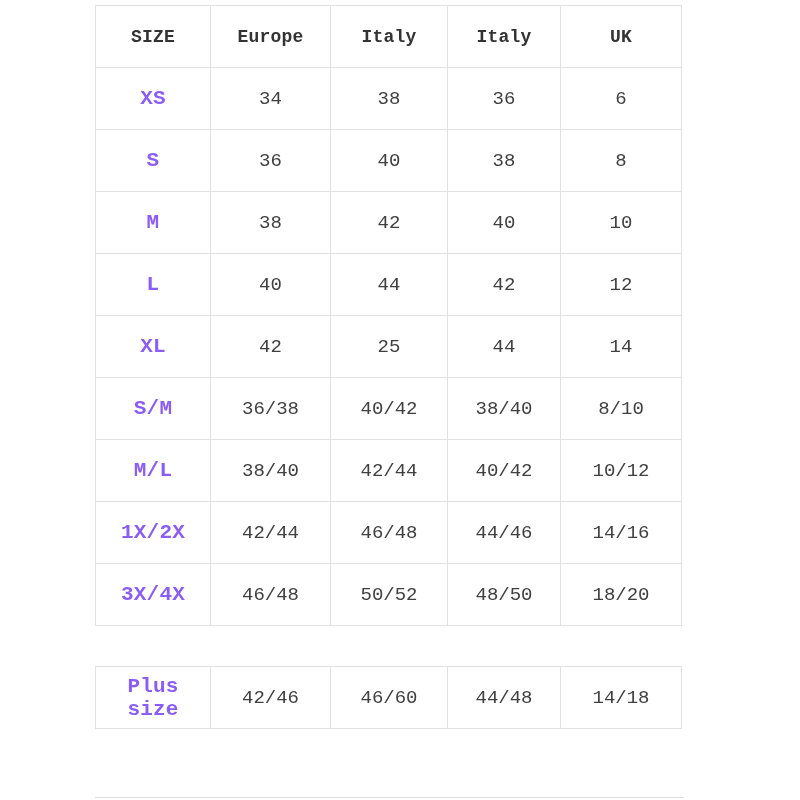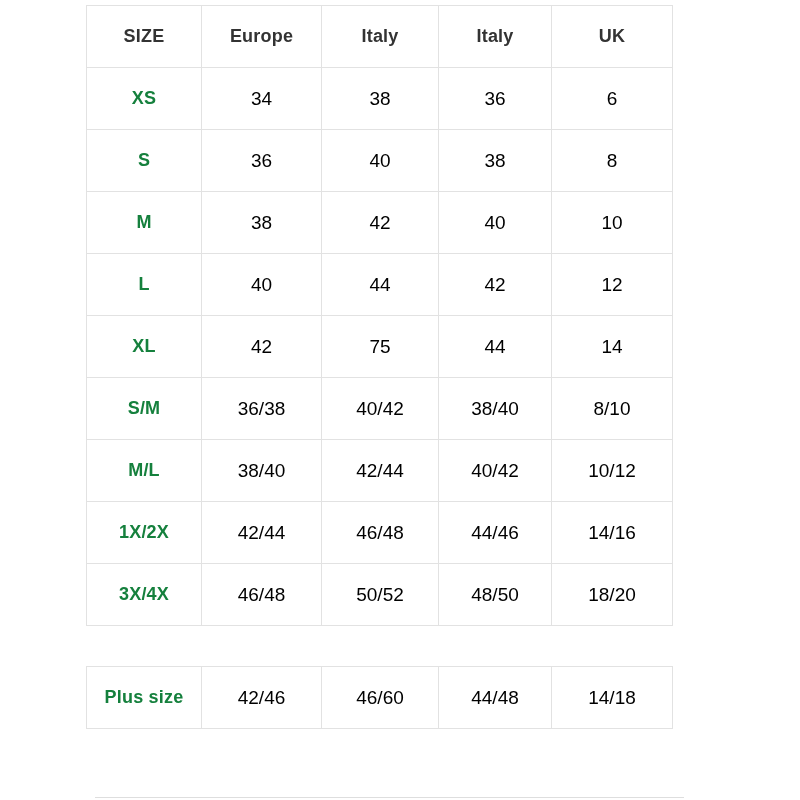--- a/index.html
+++ b/index.html
@@ -10,21 +10,22 @@
   .page {
     position: relative;
     width: 800px;
     height: 800px;
     background: #ffffff;
     font-family: "Liberation Sans", sans-serif;
     overflow: hidden;
   }
   .table-wrap {
     position: absolute;
-    left: 86px;
+    left: 95px;
+    font-family: Liberation Mono, monospace;
   }
   .t1 { top: 5px; }
   .t2 { top: 666px; }
   table.size-table {
     border-collapse: collapse;
     table-layout: fixed;
   }
   table.size-table td,
   table.size-table th {
     border: 1px solid #e2e2e2;
@@ -39,29 +40,29 @@
   .col-italy  { width: 117px; }
   .col-france { width: 113px; }
   .col-uk     { width: 121px; }
   th.hdr {
     font-size: 18px;
     font-weight: 700;
     color: #333333;
     letter-spacing: 0.2px;
   }
   td.lbl {
-    font-size: 18px;
+    font-size: 21px;
     font-weight: 700;
-    color: #15803d;
+    color: #8b5cf6;
     letter-spacing: 0.2px;
   }
   td.val {
     font-size: 19px;
     font-weight: 400;
-    color: #000000;
+    color: #404040;
   }
   .shadow-line {
     position: absolute;
     left: 95px;
     top: 797px;
     width: 589px;
     height: 1px;
     background: #dedede;
   }
 </style>
@@ -113,21 +114,21 @@
         <tr>
           <td class="lbl">L</td>
           <td class="val">40</td>
           <td class="val">44</td>
           <td class="val">42</td>
           <td class="val">12</td>
         </tr>
         <tr>
           <td class="lbl">XL</td>
           <td class="val">42</td>
-          <td class="val">75</td>
+          <td class="val">25</td>
           <td class="val">44</td>
           <td class="val">14</td>
         </tr>
         <tr>
           <td class="lbl">S/M</td>
           <td class="val">36/38</td>
           <td class="val">40/42</td>
           <td class="val">38/40</td>
           <td class="val">8/10</td>
         </tr>

